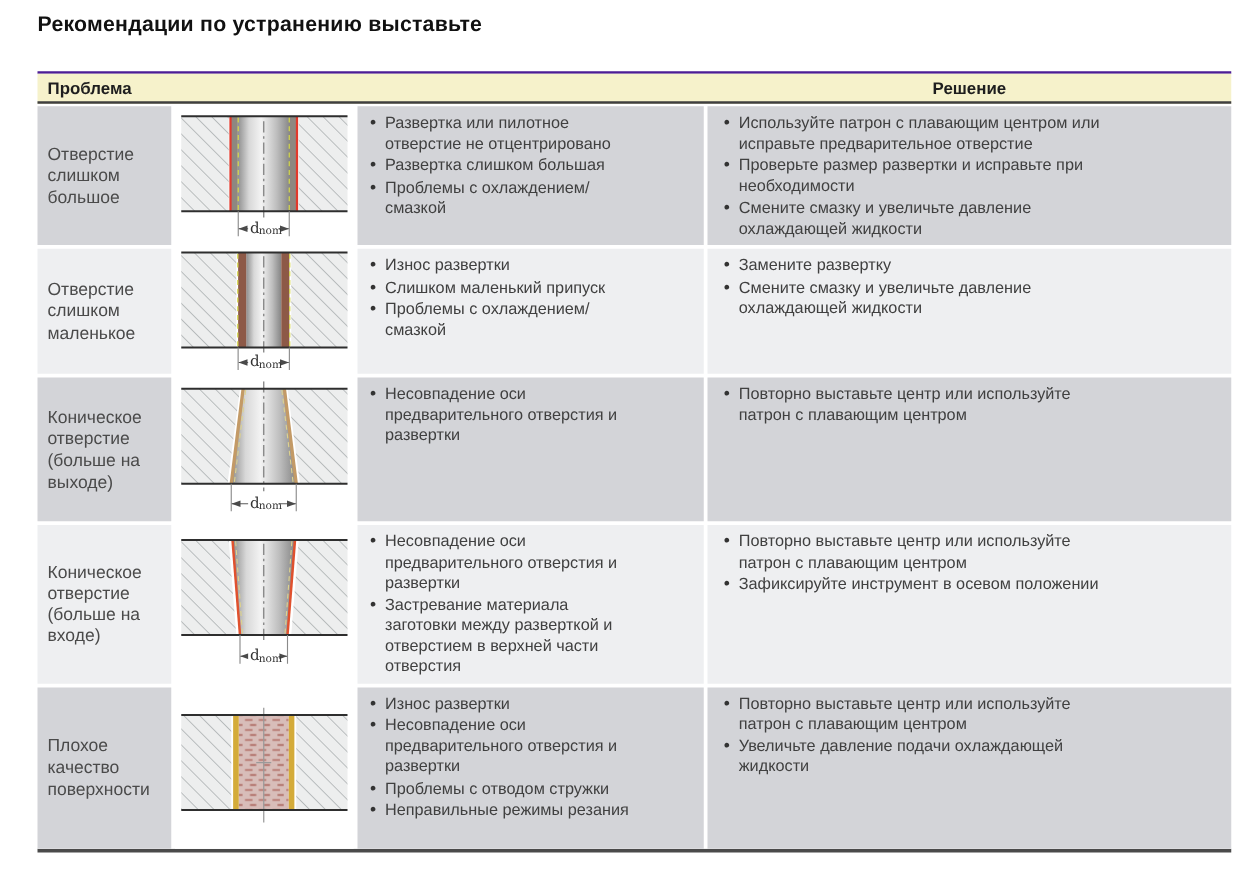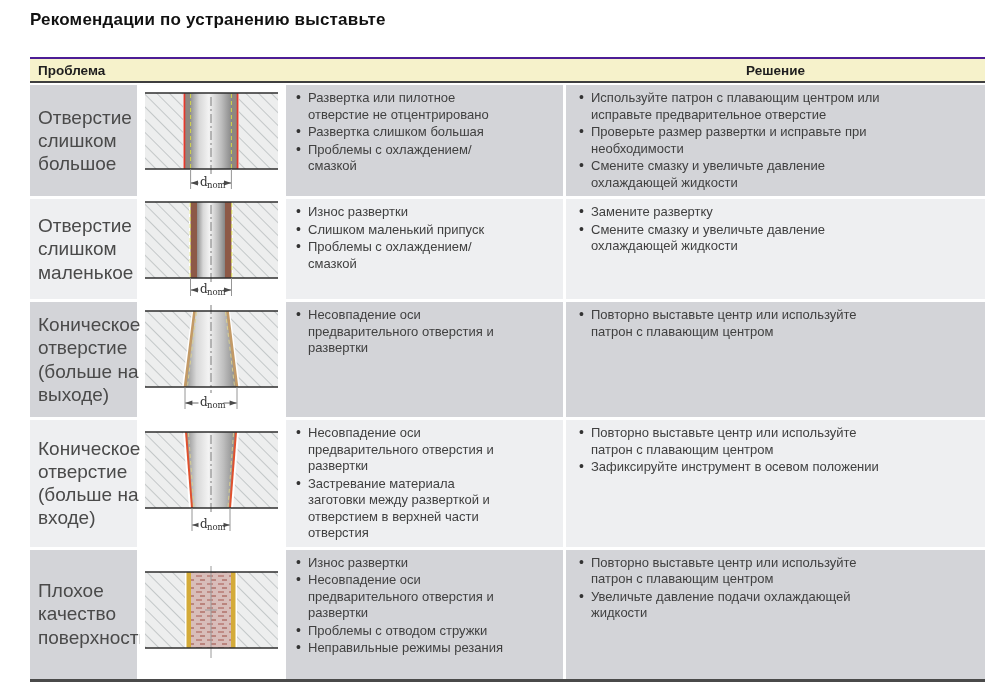--- a/index.html
+++ b/index.html
@@ -47,21 +47,21 @@
   .cell.illus { background: #ffffff !important; display: flex; align-items: center; justify-content: center; }
   .h1 { min-height: 107px; }
   .h2 { min-height: 100px; }
   .h3 { min-height: 115px; }
   .h4 { min-height: 113px; }
   .h5 { min-height: 129px; }
 
   .cell.problem {
     display: flex; align-items: center;
     padding: 4px 2px 4px 8px;
-    font-size: 19px; line-height: 1.22; color: #4a4a4a;
+    font-size: 14px; line-height: 1.22; color: #4a4a4a;
   }
   ul.bullets { list-style: none; margin: 0; padding: 5px 2px 4px 10px; }
   ul.bullets li {
     position: relative; padding-left: 13px;
     font-size: 13px; line-height: 1.27; color: #404040;
     margin-bottom: 1px;
   }
   ul.bullets li::before {
     content: "\2022";
     position: absolute; left: 1px; top: -1px;

